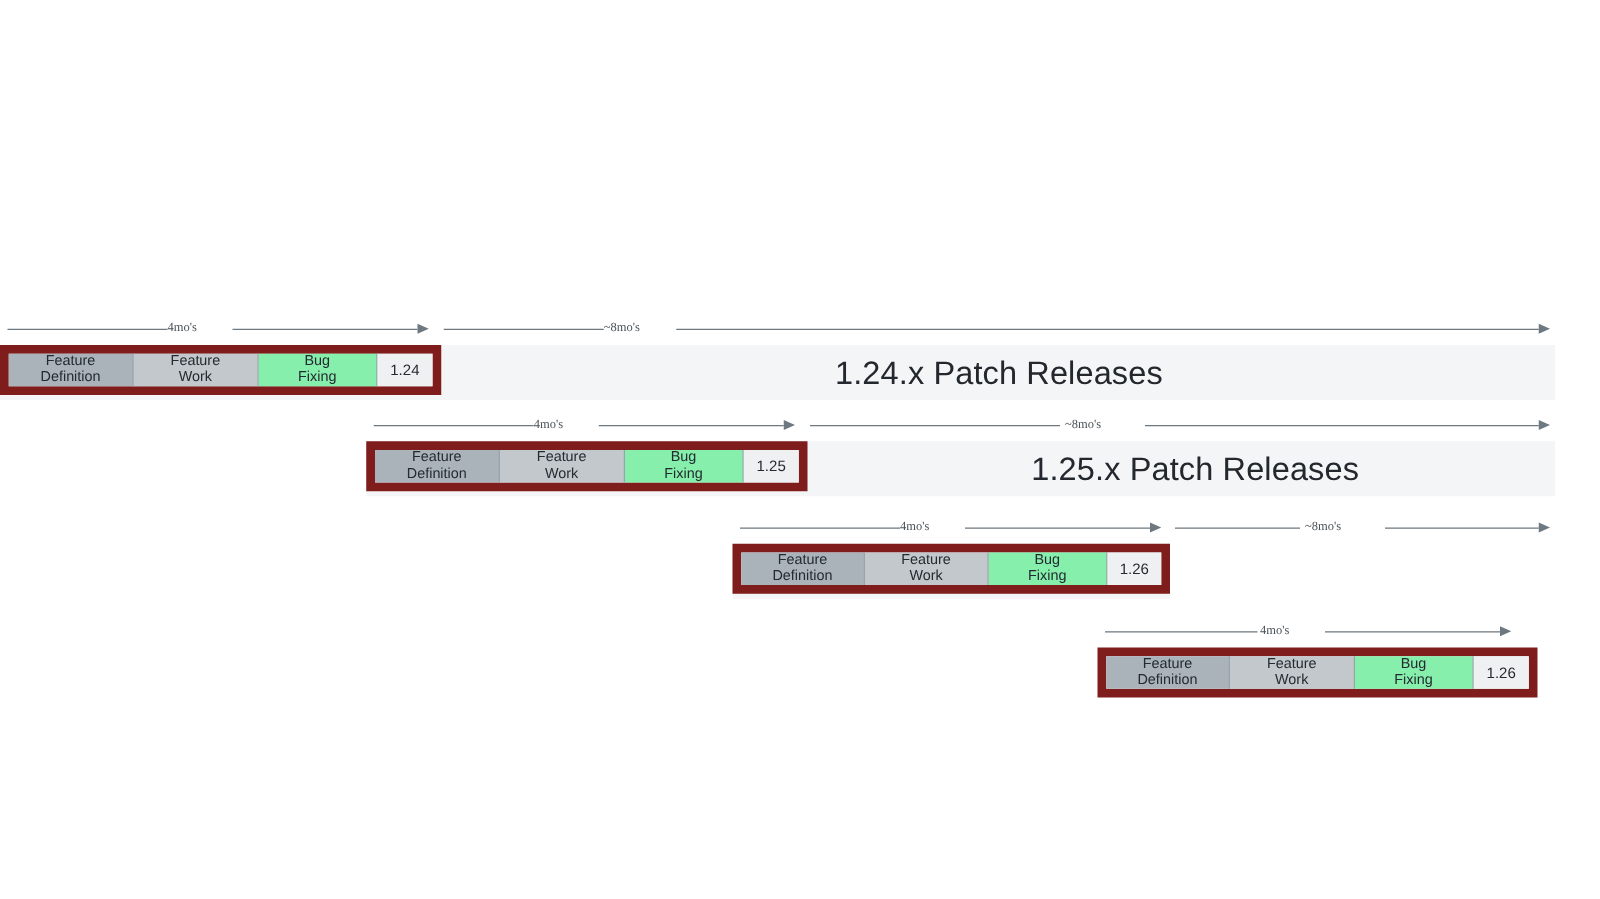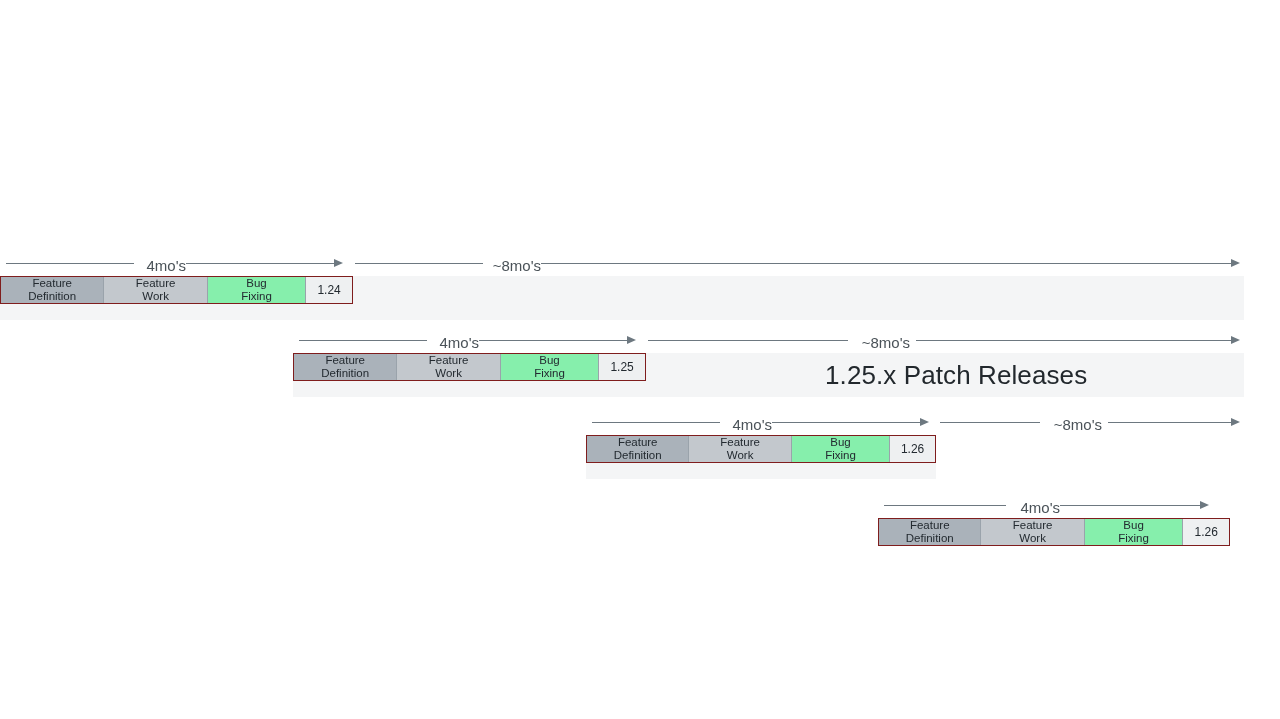--- a/index.html
+++ b/index.html
@@ -46,24 +46,24 @@
     color: #22282d;
     white-space: nowrap;
     letter-spacing: 0.1px;
   }
 
   
   .phases {
     position: absolute;
     top: 0;
     left: 0;
-    height: 28px;
+    height: 40px;
     display: flex;
     box-sizing: border-box;
-    border: 1px solid #7f1d1d;
+    border: 7px solid #7f1d1d;
   }
   .phase {
     box-sizing: border-box;
     border-right: 1px solid #9aa3ab;
     display: flex;
     flex-direction: column;
     align-items: center;
     justify-content: center;
     font-size: 11.5px;
     line-height: 13px;
@@ -93,35 +93,37 @@
     top: 4px;
     width: 0;
     height: 0;
     border-top: 4.5px solid transparent;
     border-bottom: 4.5px solid transparent;
     border-left: 9px solid #6d7880;
   }
   .dim .dim-text {
     position: absolute;
     top: 2px;
-    font-size: 15px;
+    font-size: 10px;
     color: #4a5258;
     white-space: nowrap;
-    text-align: right;
+    text-align: left;
+    font-family: Liberation Serif, serif;
   }
 </style>
 </head>
 <body>
 
 <div id="canvas">
 
   <div class="release-row" style="left:0px; top:276px; width:1244px;">
 
     <div class="patch-band" style="left:0px; width:1244px;"></div>
 
+    <div class="patch-label" style="left:668px;">1.24.x Patch Releases</div>
 
     <div class="phases" style="left:0px; width:353px;">
       <div class="phase p1" style="width:104px;">
         <span>Feature</span>
         <span>Definition</span>
       </div>
       <div class="phase p2" style="width:104px;">
         <span>Feature</span>
         <span>Work</span>
       </div>

